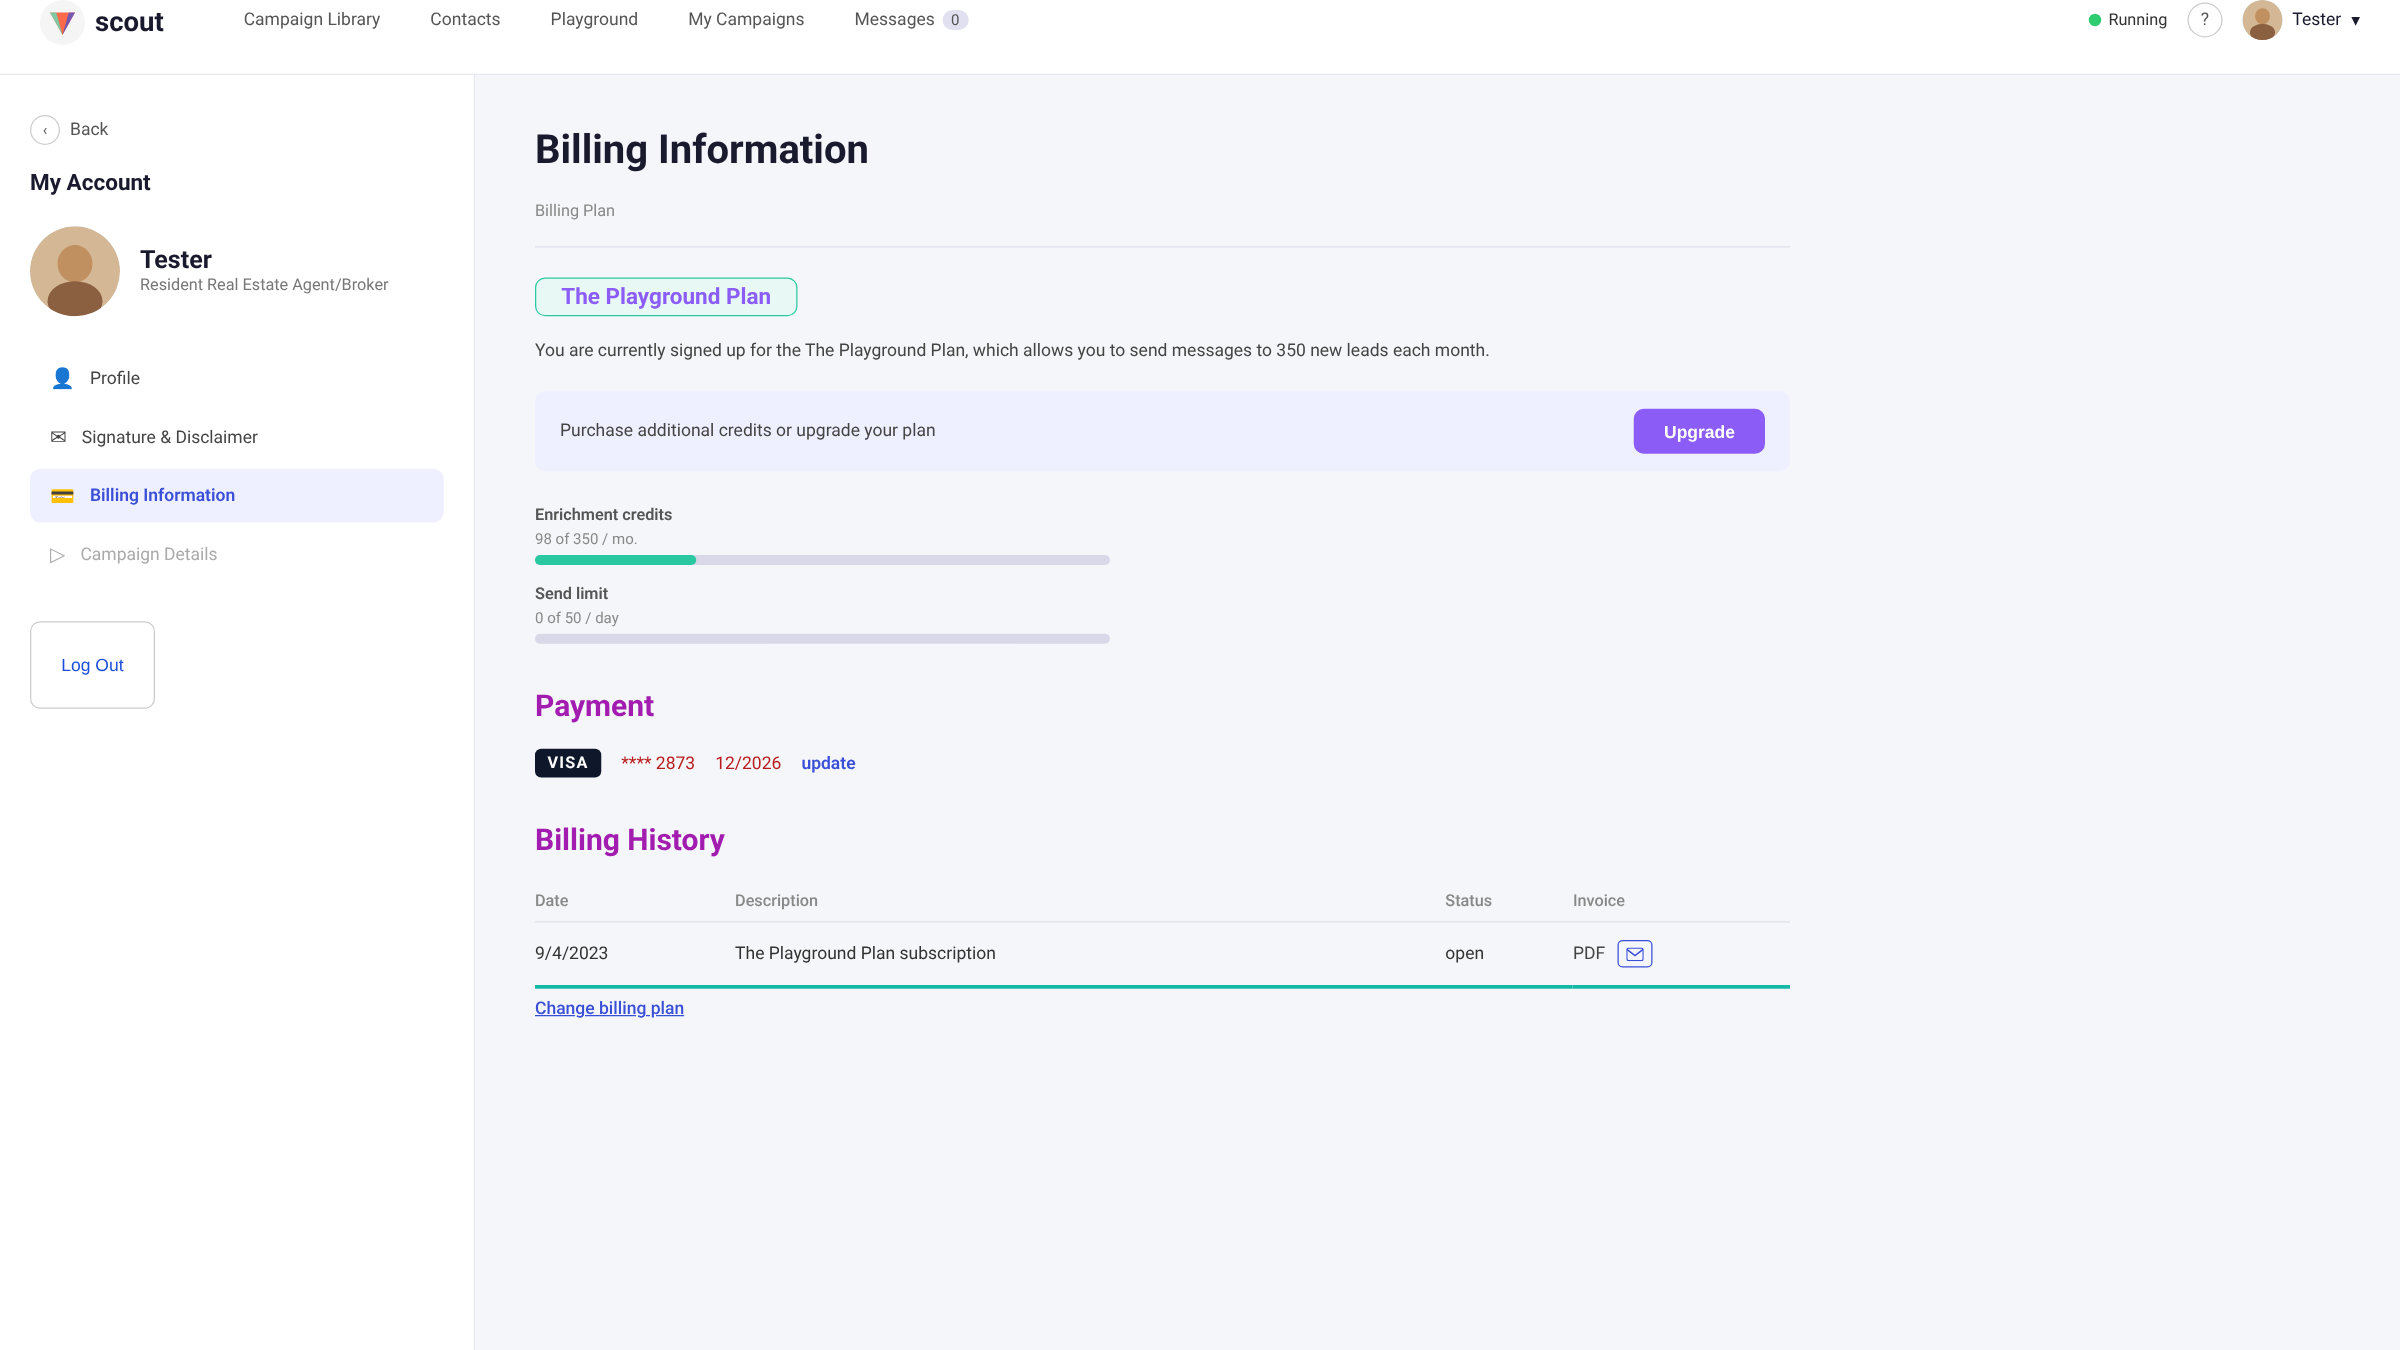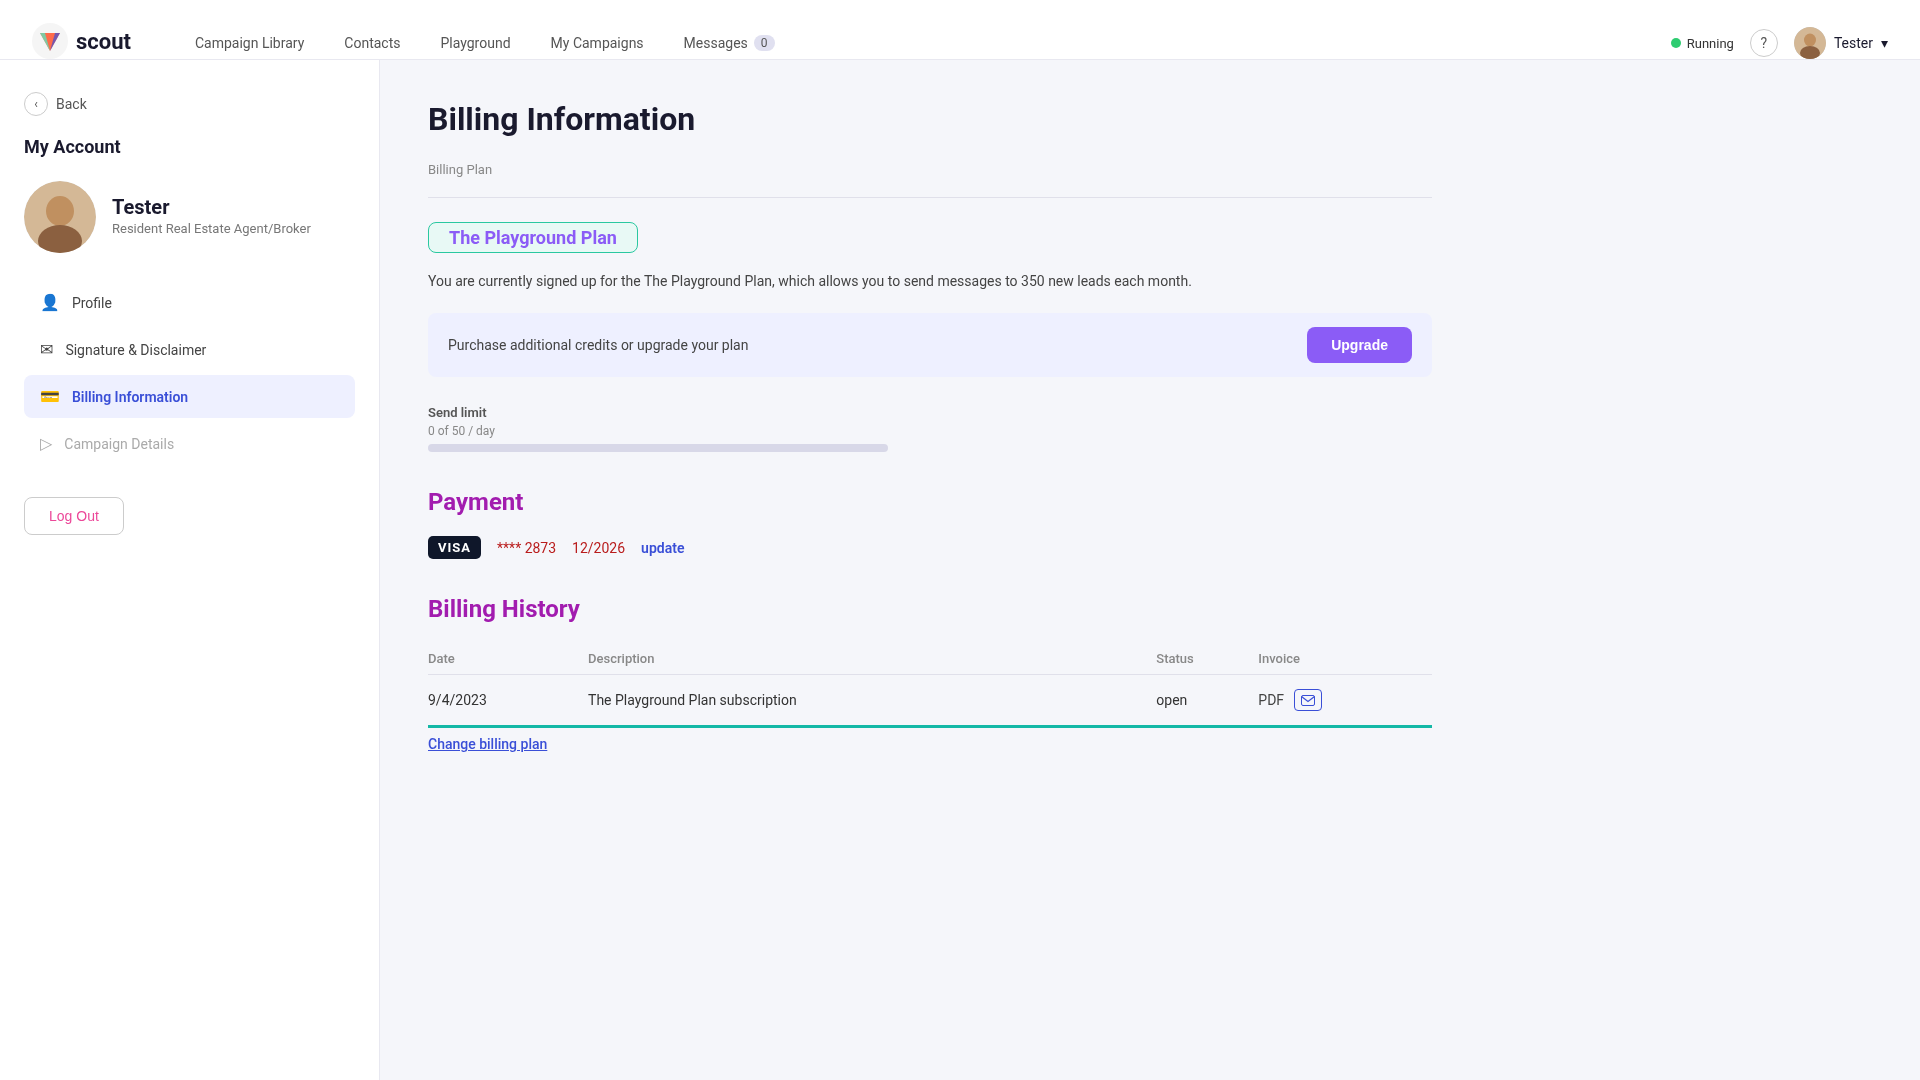--- a/index.html
+++ b/index.html
@@ -4,21 +4,21 @@
   <style>
     * { box-sizing: border-box; margin: 0; padding: 0; }
     body { font-family: -apple-system, BlinkMacSystemFont, 'Segoe UI', Roboto, sans-serif; background: #f5f6fa; color: #1a1a2e; font-size: 14px; }
 
     
     .header {
       background: #fff;
       border-bottom: 1px solid #e8e8f0;
       height: 60px;
       display: flex;
-      align-items: flex-end;
+      align-items: flex-start;
       padding: 0 32px;
       position: fixed;
       top: 0; left: 0; right: 0;
       z-index: 100;
     }
     .header-logo {
       display: flex;
       align-items: center;
       gap: 8px;
       font-size: 22px;
@@ -192,25 +192,25 @@
       font-weight: 600;
     }
     .nav-menu li.disabled {
       color: #aaa;
       cursor: default;
     }
     .nav-icon { font-size: 16px; }
     .logout-btn {
       border: 1px solid #ccc;
       background: #fff;
-      padding: 10px 24px;
+      padding: 26px 24px;
       border-radius: 8px;
       font-size: 14px;
       cursor: pointer;
-      color: #ec4899;
+      color: #1d4ed8;
     }
 
     
     .main-content {
       flex: 1;
       padding: 40px 48px;
       background: #f5f6fa;
       max-width: 1100px;
     }
     .billing-title {
@@ -478,20 +478,27 @@
 
     <div class="plan-badge">The Playground Plan</div>
     <p class="plan-description">You are currently signed up for the The Playground Plan, which allows you to send messages to 350 new leads each month.</p>
 
     <div class="upgrade-banner">
       <span class="upgrade-banner-text">Purchase additional credits or upgrade your plan</span>
       <button class="upgrade-btn">Upgrade</button>
     </div>
 
     <div class="credits-section">
+      <div class="credits-item">
+        <div class="credits-label">Enrichment credits</div>
+        <div class="credits-sublabel">98 of 350 / mo.</div>
+        <div class="progress-bar-bg">
+          <div class="progress-bar-fill" style="width: 28%;"></div>
+        </div>
+      </div>
       <div class="credits-item">
         <div class="credits-label">Send limit</div>
         <div class="credits-sublabel">0 of 50 / day</div>
         <div class="progress-bar-bg">
           <div class="progress-bar-fill" style="width: 0%;"></div>
         </div>
       </div>
     </div>
 
     

